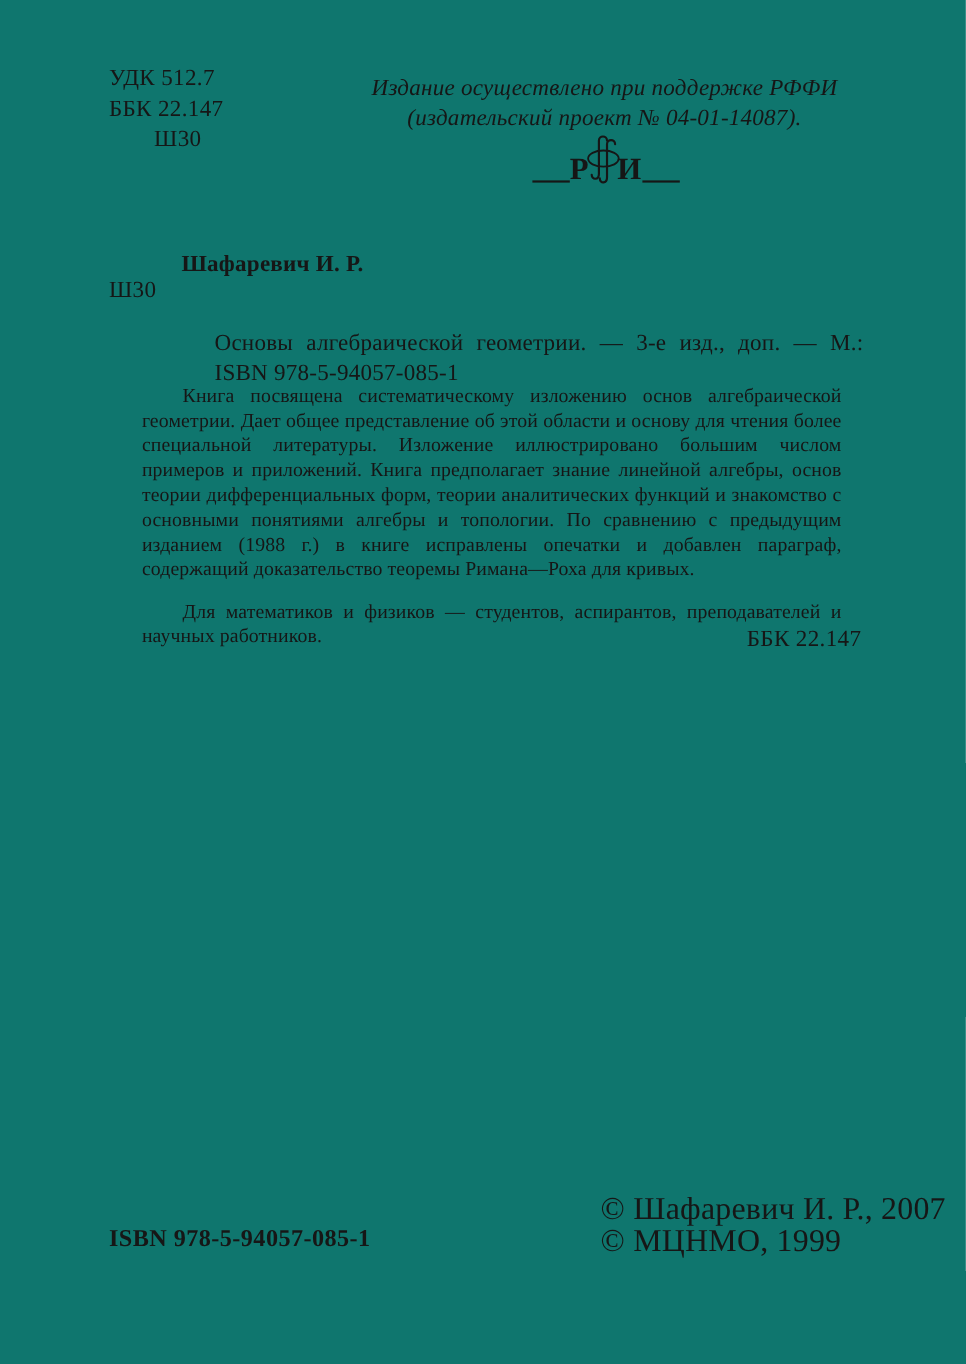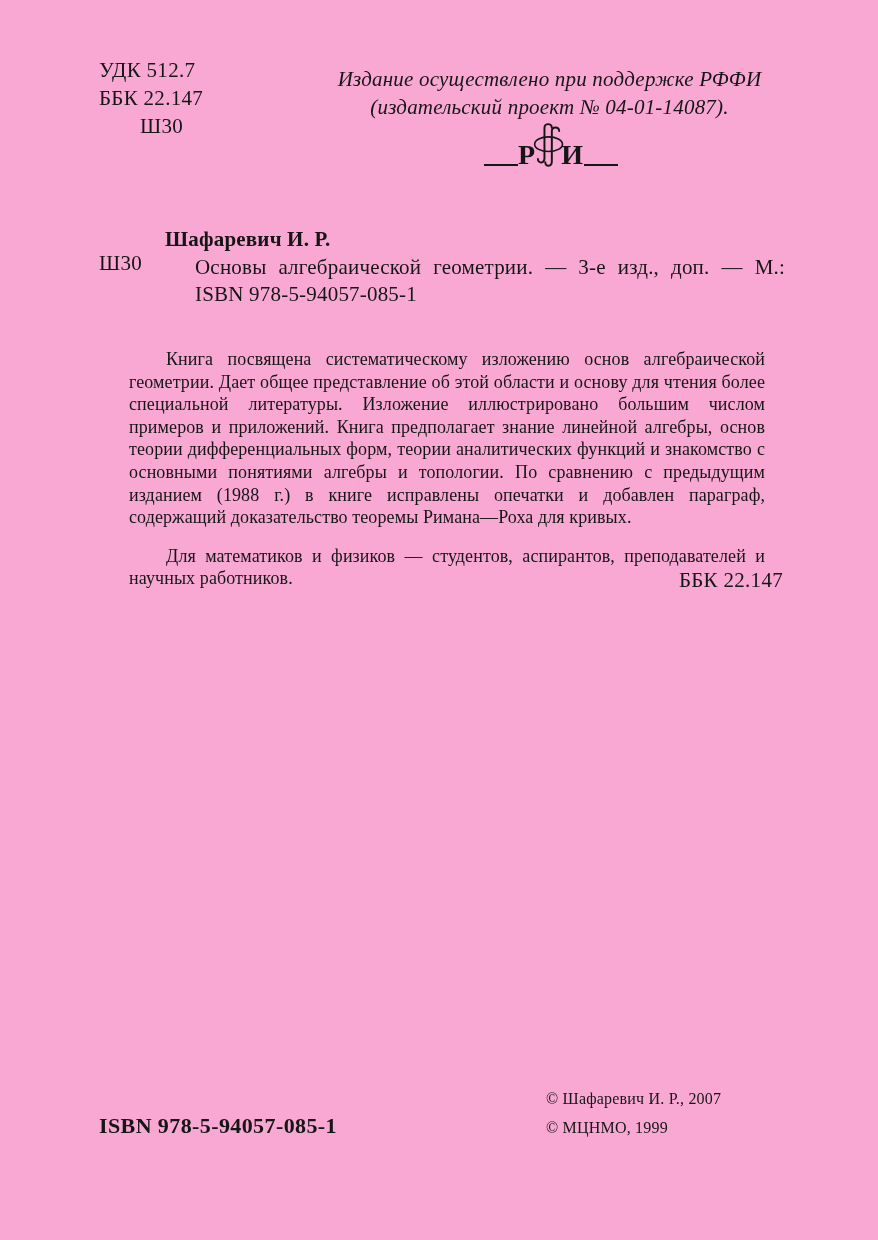--- a/index.html
+++ b/index.html
@@ -3,21 +3,21 @@
 <meta charset="utf-8">
 <style>
   html, body { margin: 0; padding: 0; background: #ffffff; }
   body {
     width: 878px; height: 1240px;
     font-family: "Liberation Serif", "DejaVu Serif", serif;
     color: #161616;
     position: relative;
     overflow: hidden;
   }
-  .page { position: absolute; inset: 0; background: #f9a8d4; }
+  .page { position: absolute; inset: 0; background: #0f766e; }
 
   
   .class-block {
     position: absolute; left: 99px; top: 56px;
     font-size: 21px; line-height: 28px;
     letter-spacing: 0.3px;
   }
   .class-block .sign { padding-left: 41px; }
 
   
@@ -42,21 +42,21 @@
 
   
   .entry {
     position: absolute; left: 165px; top: 226px; width: 620px;
     font-size: 21px; line-height: 27.5px;
     letter-spacing: 0.2px;
   }
   .entry .author { font-weight: bold; }
   .entry .bib-line1 {
     text-indent: 30px;
-    text-align: justify; text-align-last: justify;
+    text-align: justify; text-align-last: justify; margin-top: 44px;
   }
   .entry .isbn-line { text-indent: 30px; }
   .margin-code {
     position: absolute; left: 99px; top: 250px;
     font-size: 21px; line-height: 27.5px; letter-spacing: 0.3px;
   }
 
   
   .annotation {
     position: absolute; left: 113px; top: 332px; width: 668px;
@@ -72,21 +72,21 @@
     font-size: 21px; letter-spacing: 0.3px;
   }
 
   
   .footer-isbn {
     position: absolute; left: 99px; top: 1113px;
     font-size: 22px; font-weight: bold; letter-spacing: 0.4px;
   }
   .copyrights {
     position: absolute; left: 546px; top: 1085px;
-    font-size: 16px; line-height: 28.5px; letter-spacing: 0.2px;
+    font-size: 29px; line-height: 28.5px; letter-spacing: 0.2px;
   }
 </style>
 </head>
 <body>
 
 <div class="page">
 
   <div class="class-block">
     <div>УДК 512.7</div>
     <div>ББК 22.147</div>

